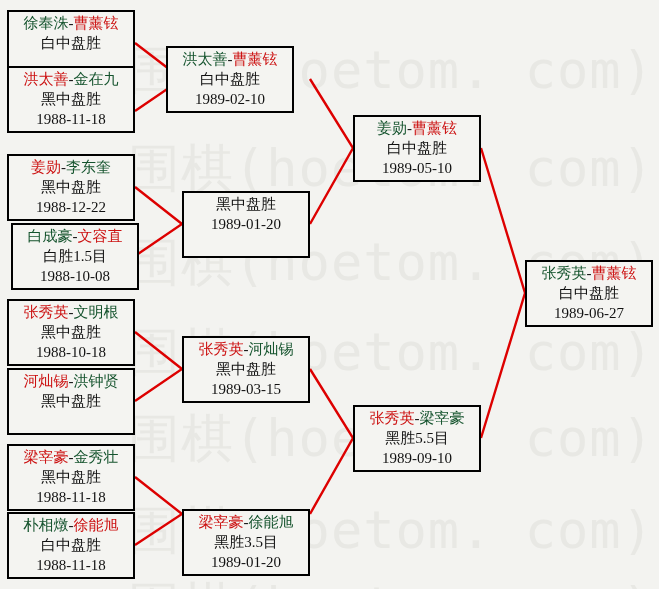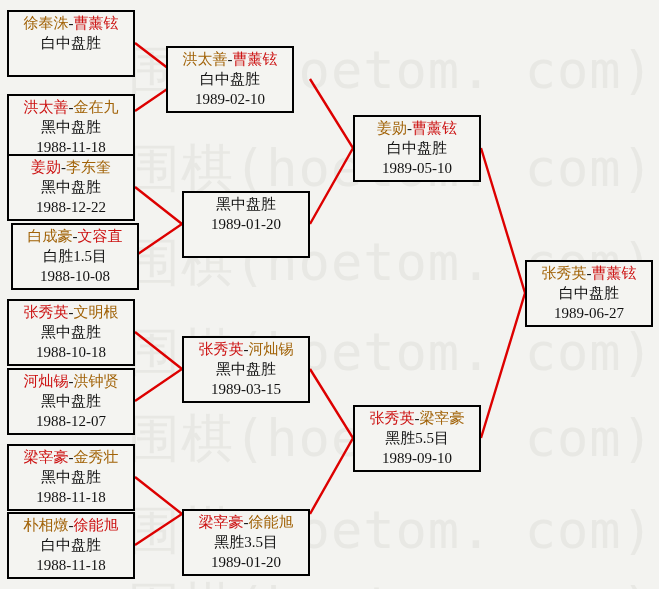--- a/index.html
+++ b/index.html
@@ -17,21 +17,21 @@
   }
   
   .lines{position:absolute;top:0;left:0;z-index:1;}
   
   .box{
     position:absolute;z-index:2;width:124px;height:62px;
     border:2px solid #000;background:#f4f4f1;
     text-align:center;font-size:15px;line-height:20px;color:#111;
     padding-top:1px;cursor:pointer;
   }
-  .box .nm{color:#a16207;}
+  .box .nm{color:#14532d;}
   .box .nm.red{color:#cc1111;text-align:right;}
   .box .sep{color:#111;}
   .rowline{white-space:nowrap;}
 </style>
 </head>
 <body>
 
 <div class="wm-layer">
   <div class="wm-row" style="top:36px">围棋(hoetom. com)</div>
   <div class="wm-row" style="top:134px">围棋(hoetom. com)</div>
@@ -51,21 +51,21 @@
     <path d="M310,79 L353,148 L310,224"></path>
     <path d="M310,369 L353,438 L310,514"></path>
     <path d="M481,148 L525,293 L481,438"></path>
   </g>
 </svg>
 
 <div class="box" style="left:7px;top:10px">
   <div class="rowline"><span class="nm">徐奉洙</span><span class="sep">-</span><span class="nm red">曹薰铉</span></div>
   <div>白中盘胜</div>
 </div>
-<div class="box" style="left:7px;top:94px">
+<div class="box" style="left:7px;top:66px">
   <div class="rowline"><span class="nm red">洪太善</span><span class="sep">-</span><span class="nm">金在九</span></div>
   <div>黑中盘胜</div>
   <div>1988-11-18</div>
 </div>
 <div class="box" style="left:7px;top:154px">
   <div class="rowline"><span class="nm red">姜勋</span><span class="sep">-</span><span class="nm">李东奎</span></div>
   <div>黑中盘胜</div>
   <div>1988-12-22</div>
 </div>
 <div class="box" style="left:11px;top:223px">
@@ -74,21 +74,20 @@
   <div>1988-10-08</div>
 </div>
 <div class="box" style="left:7px;top:299px">
   <div class="rowline"><span class="nm red">张秀英</span><span class="sep">-</span><span class="nm">文明根</span></div>
   <div>黑中盘胜</div>
   <div>1988-10-18</div>
 </div>
 <div class="box" style="left:7px;top:368px">
   <div class="rowline"><span class="nm red">河灿锡</span><span class="sep">-</span><span class="nm">洪钟贤</span></div>
   <div>黑中盘胜</div>
-  <div>1988-12-07</div>
 </div>
 <div class="box" style="left:7px;top:444px">
   <div class="rowline"><span class="nm red">梁宰豪</span><span class="sep">-</span><span class="nm">金秀壮</span></div>
   <div>黑中盘胜</div>
   <div>1988-11-18</div>
 </div>
 <div class="box" style="left:7px;top:512px">
   <div class="rowline"><span class="nm">朴相燉</span><span class="sep">-</span><span class="nm red">徐能旭</span></div>
   <div>白中盘胜</div>
   <div>1988-11-18</div>

